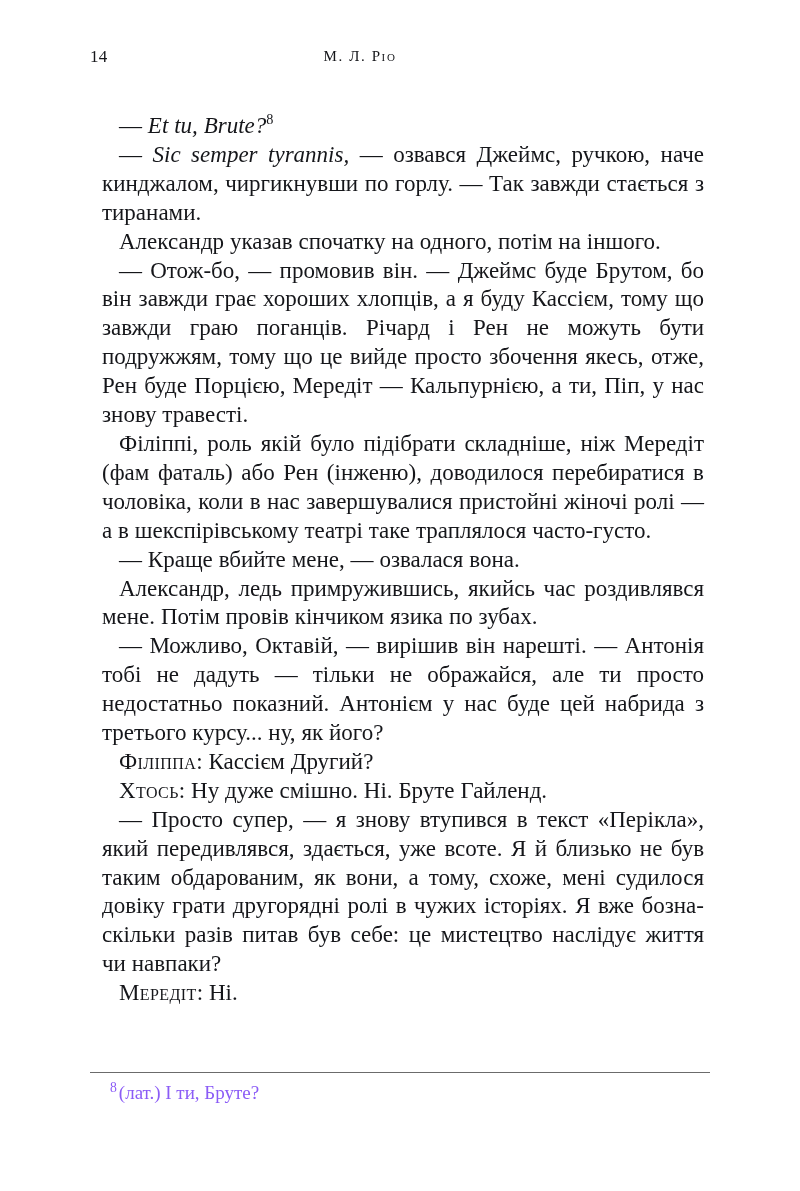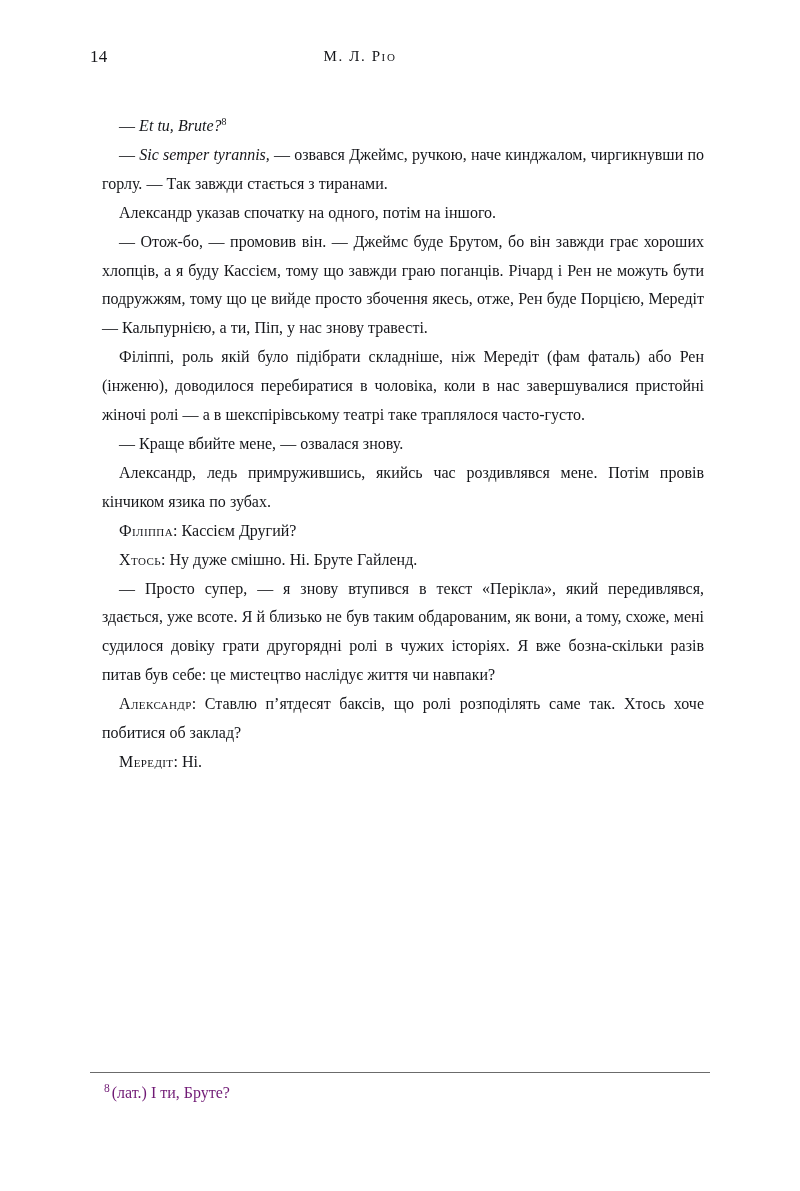--- a/index.html
+++ b/index.html
@@ -57,21 +57,21 @@
   .text-block {
     position: absolute;
     left: 102px;
     top: 112px;
     width: 602px;
   }
   p.para {
     margin: 0;
     text-indent: 17px;
     text-align: justify;
-    font-size: 16px;
+    font-size: 23px;
     line-height: 28.9px;
     color: #15161a;
     -webkit-hyphens: none;
     hyphens: none;
     word-spacing: 0.1px;
   }
   p.para.nojust {
     text-align: left;
   }
   .it {
@@ -95,25 +95,25 @@
     width: 620px;
   }
   .footnote-rule {
     width: 620px;
     height: 1px;
     background: #6b6b6b;
     border: 0;
     margin: 0 0 10px 0;
   }
   .footnote-text {
-    margin: 0;
+    margin: 6px;
     text-indent: 14px;
-    font-size: 16px;
+    font-size: 19px;
     line-height: 20px;
-    color: #701a75;
+    color: #8b5cf6;
   }
   .footnote-text sup {
     font-size: 0.72em;
     vertical-align: super;
     line-height: 0;
     margin-right: 2px;
   }
 </style>
 </head>
 <body>
@@ -141,44 +141,44 @@
 
     <p class="para">
       <span>— Отож-бо, — промовив він. — Джеймс буде Брутом, бо він завжди грає хороших хлопців, а я буду Кассієм, тому що завжди граю поганців. Річард і Рен не можуть бути подружжям, тому що це вийде просто збочення якесь, отже, Рен буде Порцією, Мередіт — Кальпурнією, а ти, Піп, у нас знову травесті.</span>
     </p>
 
     <p class="para">
       <span>Філіппі, роль якій було підібрати складніше, ніж Мередіт (фам фаталь) або Рен (інженю), доводилося перебиратися в чоловіка, коли в нас завершувалися пристойні жіночі ролі — а в шекспірівському театрі таке траплялося часто-густо.</span>
     </p>
 
     <p class="para">
-      <span>— Краще вбийте мене, — озвалася знову.</span>
+      <span>— Краще вбийте мене, — озвалася вона.</span>
     </p>
 
 
     <p class="para">
       <span>Александр, ледь примружившись, якийсь час роздивлявся мене. Потім провів кінчиком язика по зубах.</span>
     </p>
 
+    <p class="para">
+      <span>— Можливо, Октавій, — вирішив він нарешті. — Антонія тобі не дадуть — тільки не ображайся, але ти просто недостатньо показний. Антонієм у нас буде цей набрида з третього курсу... ну, як його?</span>
+    </p>
 
     <p class="para nojust">
       <span class="sc">Філіппа</span><span>: Кассієм Другий?</span>
     </p>
 
     <p class="para nojust">
       <span class="sc">Хтось</span><span>: Ну дуже смішно. Ні. Бруте Гайленд.</span>
     </p>
 
     <p class="para">
       <span>— Просто супер, — я знову втупився в текст «Перікла», який передивлявся, здається, уже всоте. Я й близько не був таким обдарованим, як вони, а тому, схоже, мені судилося довіку грати другорядні ролі в чужих історіях. Я вже бозна-скільки разів питав був себе: це мистецтво наслідує життя чи навпаки?</span>
     </p>
 
-    <p class="para">
-      <span class="sc">Александр</span><span>: Ставлю п’ятдесят баксів, що ролі розподілять саме так. Хтось хоче побитися об заклад?</span>
-    </p>
 
     <p class="para nojust">
       <span class="sc">Мередіт</span><span>: Ні.</span>
     </p>
 
   </div>
 
   <div class="footnote-area">
     <div class="footnote-rule"></div>
     <p class="footnote-text">

